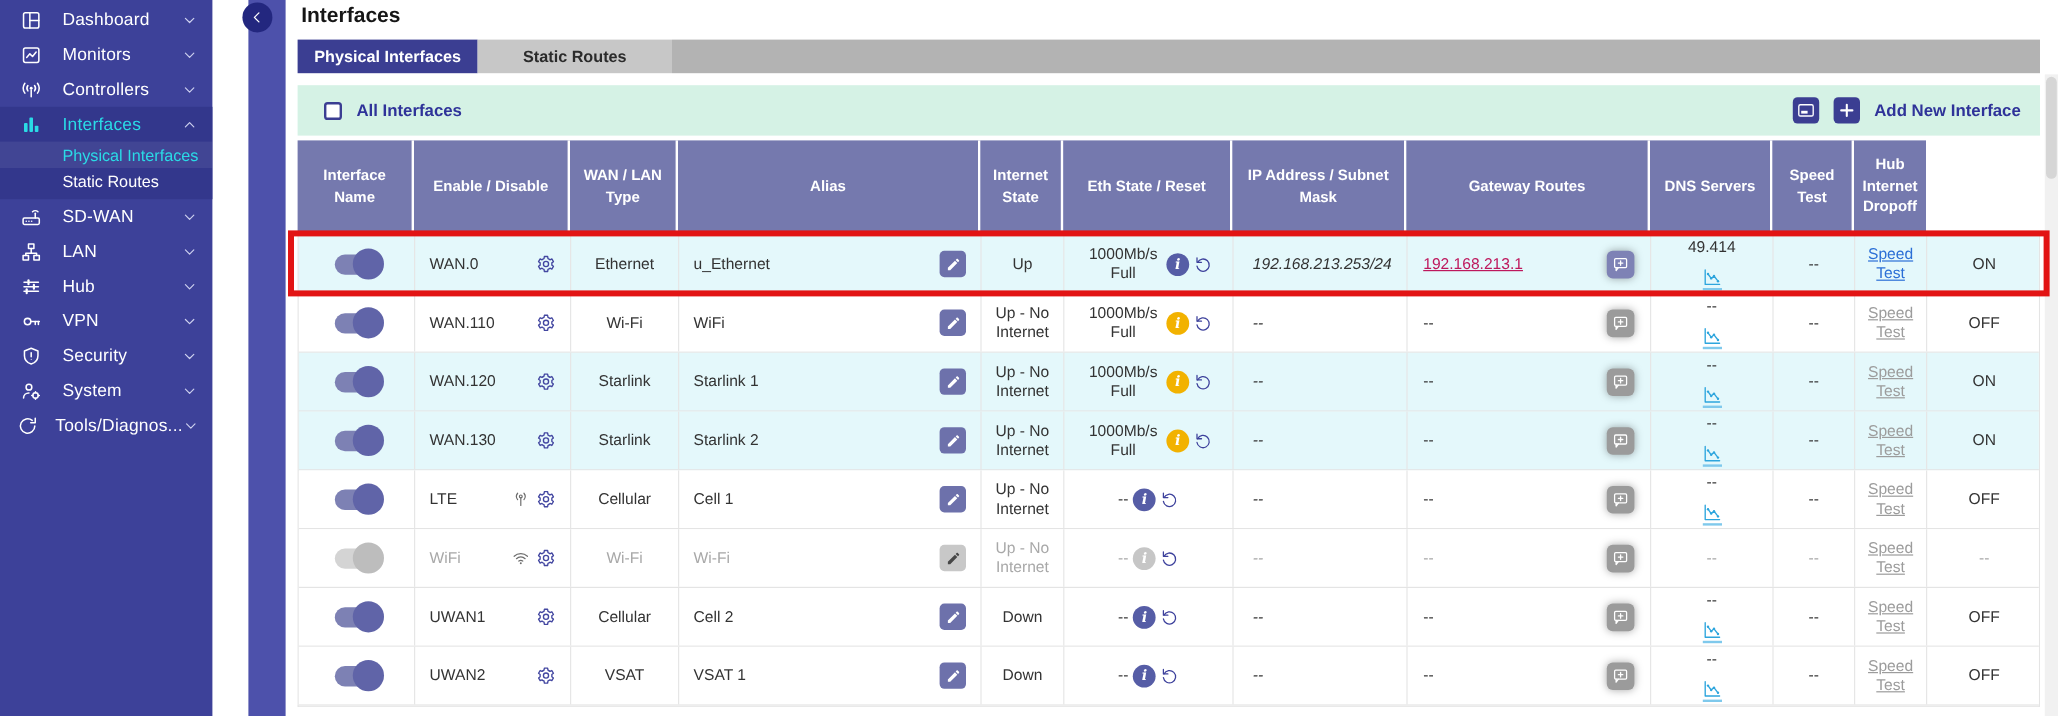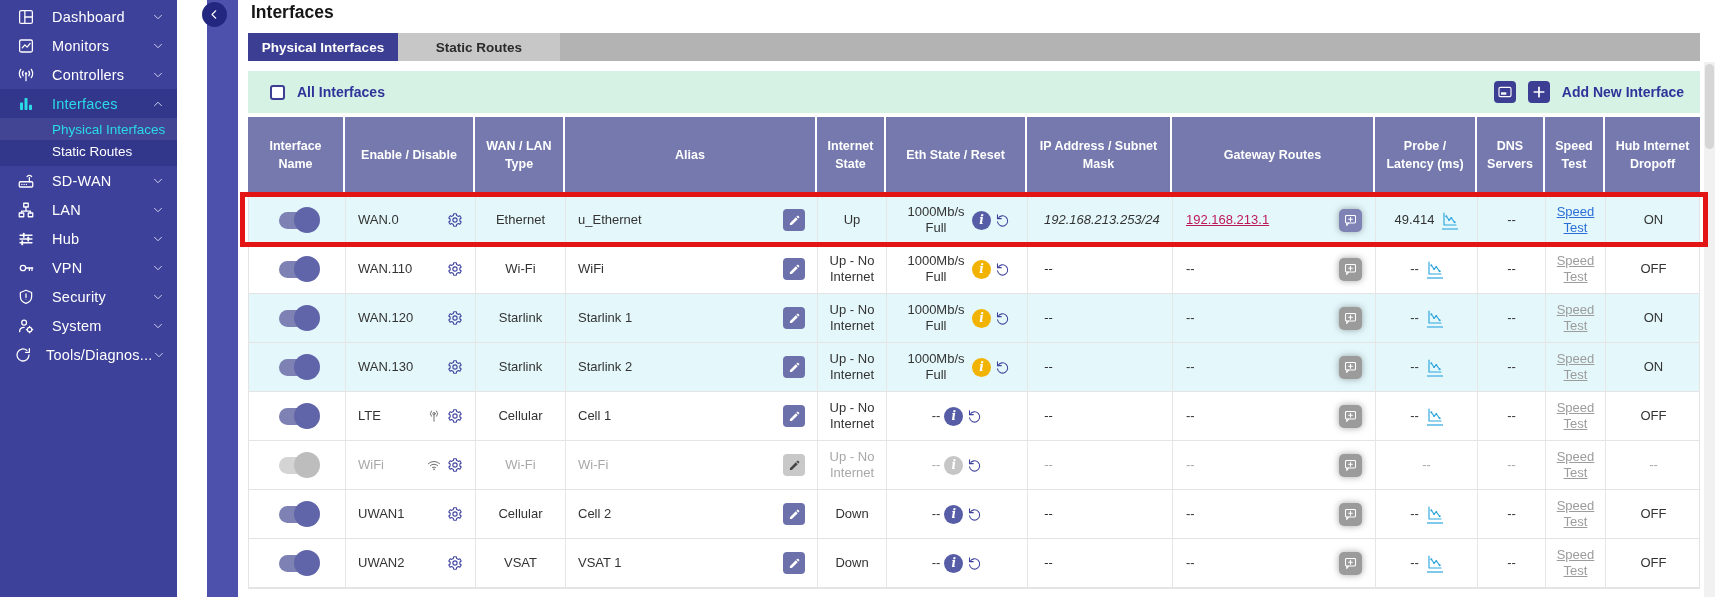--- a/index.html
+++ b/index.html
@@ -46,21 +46,21 @@
   .th:last-child { border-right:none; }
   .tbody { border:1px solid #e4e4e4; border-top:none; }
   .tr { border-bottom:1px solid #e4e4e4; background:#fff; }
   .tr.cyan { background:#e4f8fb; }
   .td { height:48px; display:flex; align-items:center; justify-content:center; font-size:13px; color:#333; border-right:1px solid #e6e6e6; padding:0 6px; text-align:center; line-height:1.25; }
   .td:last-child { border-right:none; }
   .c-name, .c-alias { justify-content:space-between; padding:0 12px; text-align:left; }
   .c-ip { justify-content:flex-start; padding-left:16px; text-align:left;font-style:italic; }
   .c-gw { justify-content:space-between; padding:0 13px; text-align:left; }
   .c-eth { gap:4px; padding:0 3px; }
-  .c-probe { gap:8px; }
+  .c-probe { gap:8px;flex-direction:column; }
   .eth-text { max-width:64px; }
   .name-icons { display:flex; align-items:center; gap:6px; }
 
   .toggle { position:relative; width:37px; height:17px; border-radius:9px; background:#7d81b4; display:inline-block; cursor:pointer; }
   .toggle::after { content:""; position:absolute; right:-4px; top:-5px; width:26px; height:26px; border-radius:50%; background:#6064a8; }
   .toggle.off { background:#d4d4d4; }
   .toggle.off::after { background:#bdbdbd; }
 
   .gear { color:#4347a1; display:flex; cursor:pointer; }
   .mini-ic { color:#6d6d6d; display:flex; }
@@ -408,21 +408,20 @@
     <div class="table">
       <div class="thead grid-cols">
         <div class="th">Interface Name</div>
         <div class="th">Enable / Disable</div>
         <div class="th">WAN / LAN Type</div>
         <div class="th">Alias</div>
         <div class="th">Internet State</div>
         <div class="th">Eth State / Reset</div>
         <div class="th">IP Address / Subnet Mask</div>
         <div class="th">Gateway Routes</div>
-        <div class="th">Probe / Latency (ms)</div>
         <div class="th">DNS Servers</div>
         <div class="th">Speed Test</div>
         <div class="th">Hub Internet Dropoff</div>
       </div>
 
       <div class="tbody">
 
         <div class="tr cyan grid-cols">
           <div class="td">
               <span class="toggle"></span>

